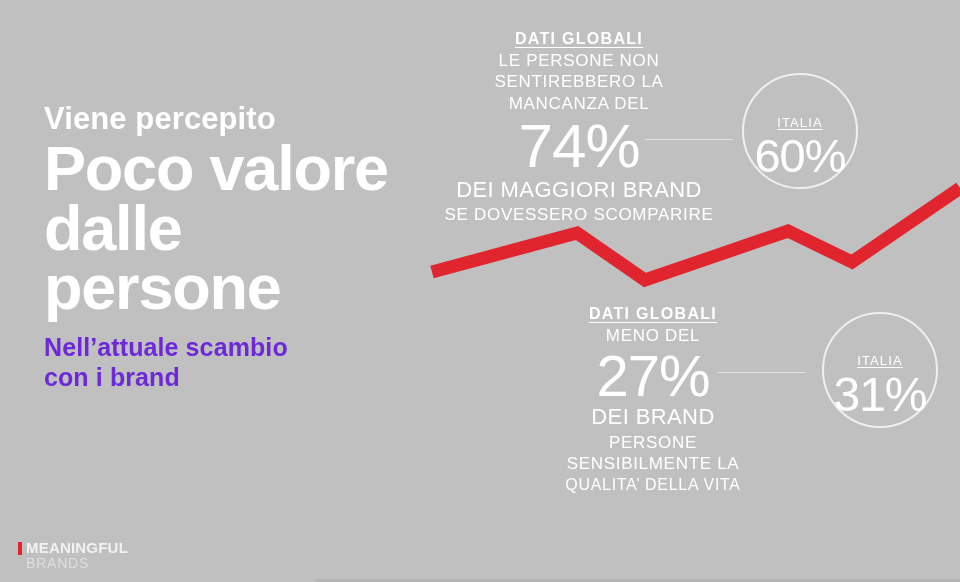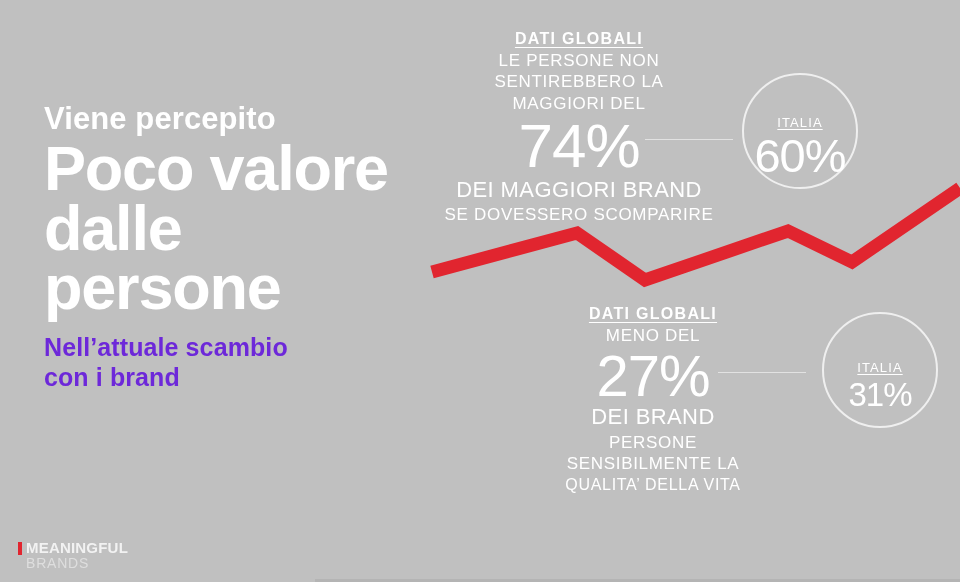--- a/index.html
+++ b/index.html
@@ -161,21 +161,21 @@
     line-height: 0.95;
     margin-top: 5px;
   }
   #badge-top {
     left: 742px; top: 73px; width: 116px; height: 116px;
   }
   #badge-top .badge-value { font-size: 47px; }
   #badge-bottom {
     left: 822px; top: 312px; width: 116px; height: 116px;
   }
-  #badge-bottom .badge-value { font-size: 33px; text-align: right; }
+  #badge-bottom .badge-value { font-size: 48px; text-align: right; }
 
   
   .logo {
     position: absolute;
     left: 18px;
     bottom: 12px;
     display: flex;
     align-items: flex-start;
   }
   .logo-mark {
@@ -223,21 +223,21 @@
     <div class="subline">
       <span class="sl-line">Nell’attuale scambio</span>
       <span class="sl-line">con i brand</span>
     </div>
   </div>
 
   <div class="stat-block" id="stat-top">
     <div class="stat-source">DATI GLOBALI</div>
     <div class="stat-line lead">LE PERSONE NON</div>
     <div class="stat-line lead">SENTIREBBERO LA</div>
-    <div class="stat-line lead">MAGGIORI DEL</div>
+    <div class="stat-line lead">MANCANZA DEL</div>
     <div class="stat-value">74%</div>
     <div class="stat-line big">DEI MAGGIORI BRAND</div>
     <div class="stat-line small">SE DOVESSERO SCOMPARIRE</div>
   </div>
 
   <div class="connector" id="connector-top"></div>
 
   <div class="badge" id="badge-top">
     <span class="badge-label">ITALIA</span>
     <span class="badge-value">60%</span>

